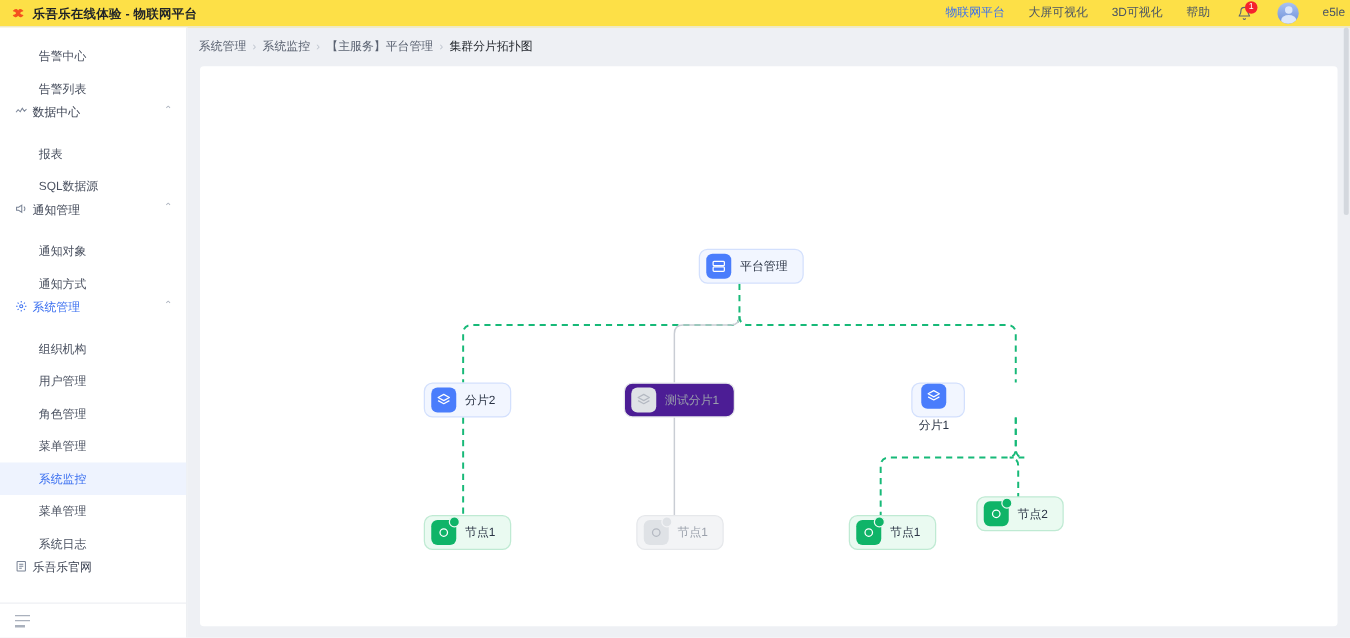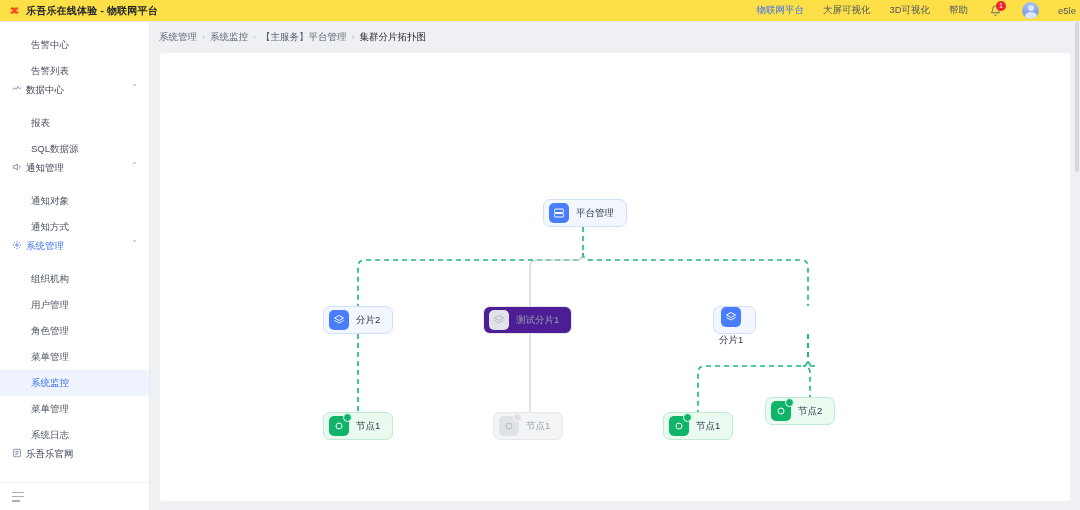--- a/index.html
+++ b/index.html
@@ -102,21 +102,21 @@
   .bc-sep { color: #bfc5cf; font-size: 9px; }
   .bc-item { cursor: pointer; }
   .bc-item.current { color: #1f2329; font-weight: 400; cursor: default; }
 
   .canvas-card {
     position: absolute; top: 31px; left: 10px;
     width: 910px; height: 448px;
     background: #ffffff;
     border-radius: 3px;
   }
-  .topology { position: absolute; inset: 0; }
+  .topology { position: absolute; inset: 0; margin-left: 16px; }
   .topology svg.links { position: absolute; inset: 0; width: 100%; height: 100%; }
 
   
   .node {
     position: absolute;
     display: flex; align-items: center; gap: 7px;
     height: 28px; padding: 0 12px 0 5px;
     border-radius: 7px;
     font-size: 9.5px; white-space: nowrap;
     cursor: pointer;

